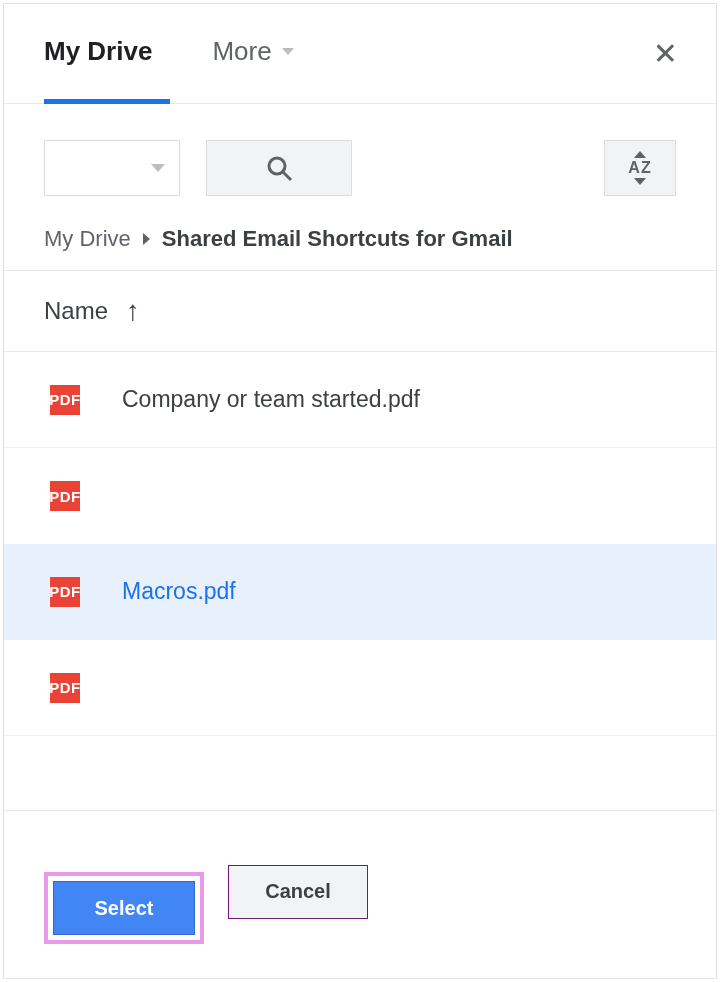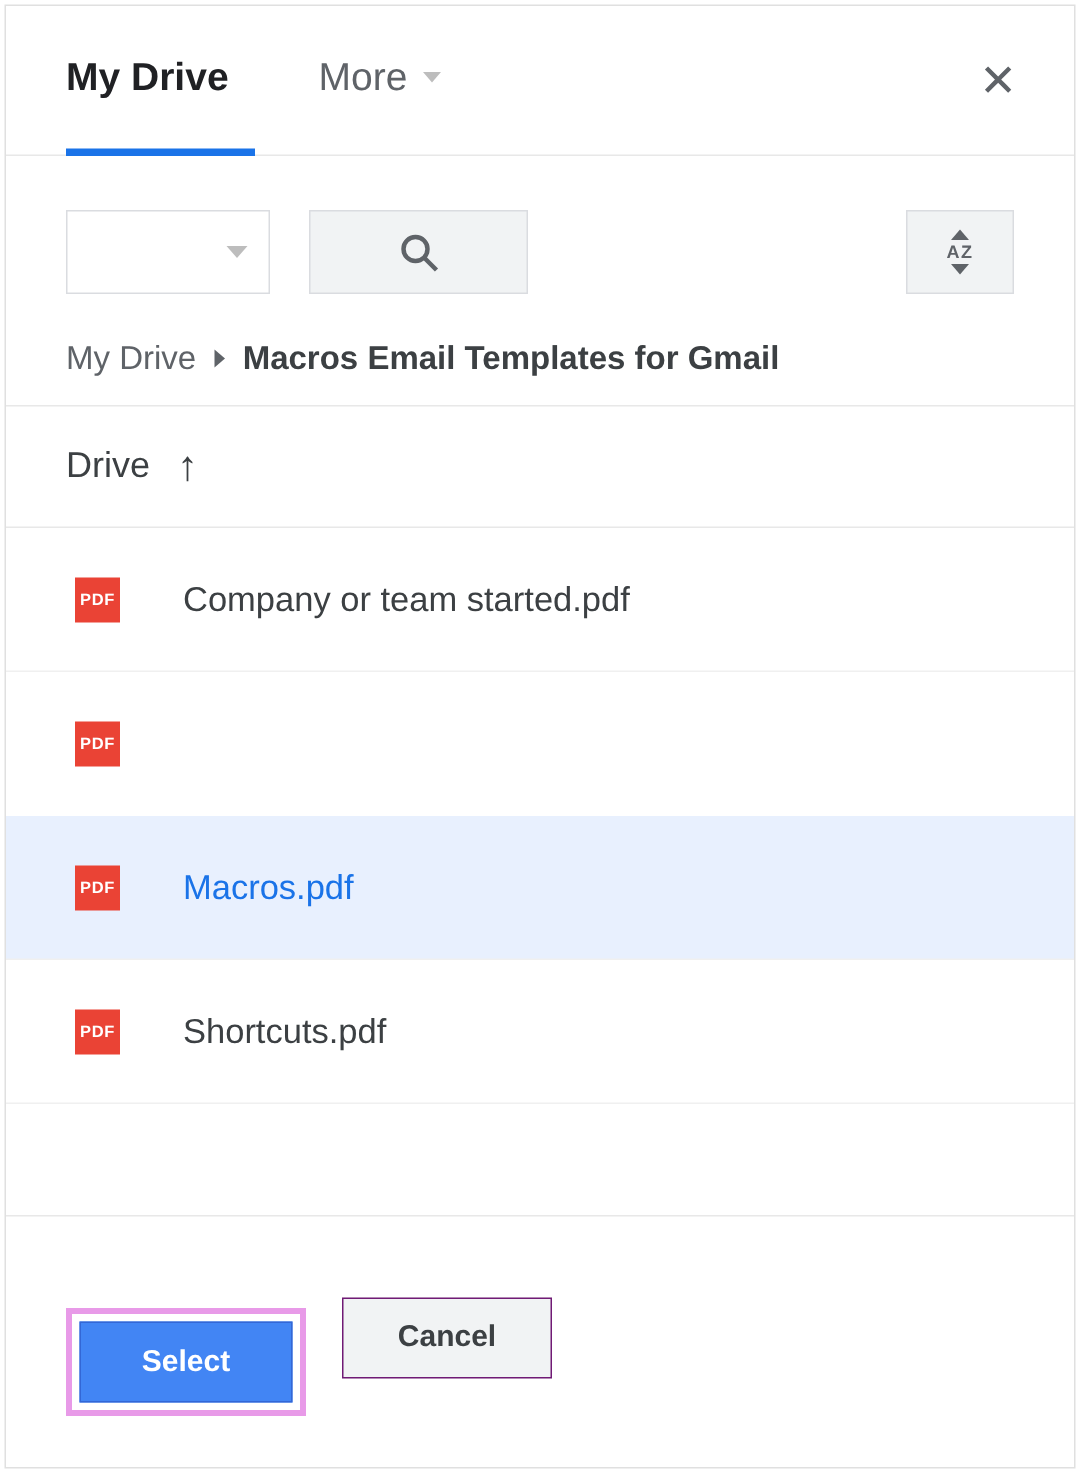--- a/index.html
+++ b/index.html
@@ -168,21 +168,21 @@
   }
   .file-row.selected .file-name {
     color: #1a73e8;
   }
   .file-list .file-row:nth-child(2) { border-bottom: none; }
   .pdf-icon {
     width: 30px;
     height: 30px;
     background: #ea4335;
     color: #fff;
-    font-size: 11px;
+    font-size: 15px;
     font-weight: 700;
     display: flex;
     align-items: center;
     justify-content: center;
     letter-spacing: 0.5px;
     flex-shrink: 0;
   }
   
   .footer {
     border-top: 1px solid #e8e8e8;
@@ -221,21 +221,21 @@
   }
   .sort-az {
     display:flex; flex-direction:column; align-items:center; line-height:1;
   }
   .sort-az .tri-up {
     width:0;height:0;border-left:6px solid transparent;border-right:6px solid transparent;border-bottom:7px solid #5f6368;margin-bottom:2px;
   }
   .sort-az .tri-down {
     width:0;height:0;border-left:6px solid transparent;border-right:6px solid transparent;border-top:7px solid #5f6368;margin-top:2px;
   }
-  .sort-az .az { font-size:12px;font-weight:700;color:#5f6368;letter-spacing:1px; }
+  .sort-az .az { font-size:16px;font-weight:700;color:#5f6368;letter-spacing:1px; }
 </style>
 </head>
 <body>
 
 <div class="dialog">
 
   <div class="tabs-row">
     <div class="tab active">
       <span>My Drive</span>
     </div>
@@ -264,44 +264,43 @@
         <div class="sort-az">
           <span class="tri-up"></span>
           <span class="az">AZ</span>
           <span class="tri-down"></span>
         </div>
       </div>
     </div>
     <div class="breadcrumb">
       <span>My Drive</span>
       <span class="bc-sep"></span>
-      <span class="current">Macros Email Templates for Gmail</span>
+      <span class="current">Shared Email Shortcuts for Gmail</span>
     </div>
   </div>
 
   <div class="col-header">
-    <span>Drive</span>
+    <span>Name</span>
     <span class="arrow-up">↑</span>
   </div>
 
   <div class="file-list">
     <div class="file-row">
       <div class="pdf-icon">PDF</div>
       <span class="file-name">Company or team started.pdf</span>
     </div>
     <div class="file-row">
       <div class="pdf-icon">PDF</div>
     </div>
     <div class="file-row selected">
       <div class="pdf-icon">PDF</div>
       <span class="file-name">Macros.pdf</span>
     </div>
     <div class="file-row">
       <div class="pdf-icon">PDF</div>
-      <span class="file-name">Shortcuts.pdf</span>
     </div>
   </div>
 
   <div class="footer">
     <div class="select-wrap">
       <div class="btn btn-primary">
         <span>Select</span>
       </div>
     </div>
     <div class="btn btn-secondary">

